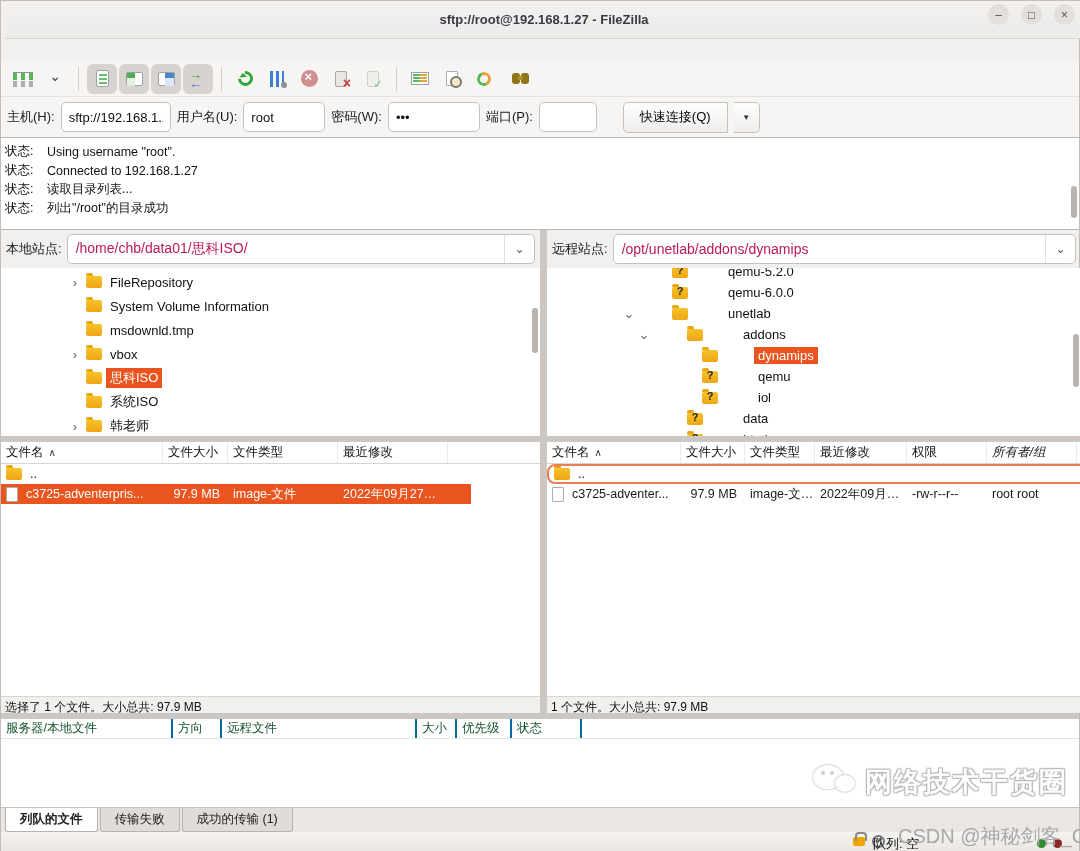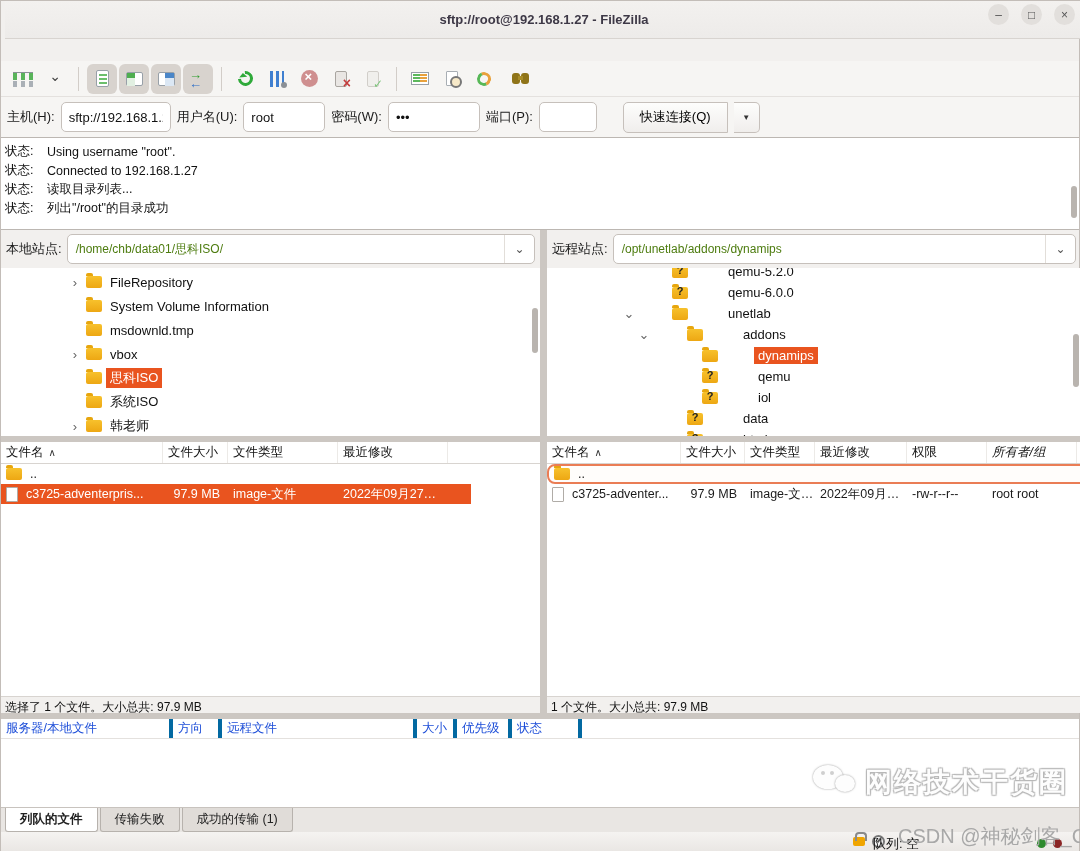--- a/index.html
+++ b/index.html
@@ -77,21 +77,21 @@
   
   .mainarea { position:absolute; left:0; top:229px; width:100%; height:483px; background:#f2f0ee; }
   .vsplit { position:absolute; left:539px; top:0; width:7px; height:483px; background:#ccc7c2; }
   .pane { position:absolute; top:0; height:483px; }
   .pane.local { left:0; width:539px; }
   .pane.remote { left:546px; width:534px; }
 
   .sitebar { position:absolute; left:0; top:0; width:100%; height:38px; display:flex; align-items:center; padding:0 5px; gap:5px; }
   .site-label { white-space:nowrap; font-size:13px; }
   .combo { flex:1; height:30px; background:#fff; border:1px solid #c6c0bb; border-radius:5px; display:flex; align-items:center; position:relative; }
-  .combo-text { padding-left:8px; font-size:12px; color:#4d7c0f; flex:1; white-space:nowrap; overflow:hidden; }
+  .combo-text { padding-left:8px; font-size:14px; color:#be185d; flex:1; white-space:nowrap; overflow:hidden; }
   .combo-arrow { width:30px; height:100%; border-left:1px solid #e2ded9; display:flex; align-items:center; justify-content:center; color:#555; font-size:12px; }
 
   .tree { position:absolute; left:0; top:38px; width:100%; height:168px; background:#fff; overflow:hidden; }
   .tree-inner { position:relative; }
   .tree-row { display:flex; align-items:center; white-space:nowrap; }
   .pane.local .tree-row { height:24px; }
   .pane.remote .tree-row { height:21px;gap:32px; }
   .expander { width:22px; text-align:center; color:#666; font-size:13px; flex:0 0 auto; }
   .tree-label { padding:1px 4px; font-size:13px; color:#111; }
   .tree-label.selected { background:#e9541f; color:#fff; }
@@ -117,21 +117,21 @@
   
   .fo { width:16px; height:12px; background:linear-gradient(#f7c12c,#eda713); border-radius:2px; position:relative; flex:0 0 auto; margin-right:4px; }
   .fo::before { content:""; position:absolute; left:0; top:-3px; width:7px; height:3px; background:#e7a60e; border-radius:2px 2px 0 0; }
   .fo.q::after { content:"?"; position:absolute; left:0; top:-2px; width:16px; text-align:center; font-size:11px; font-weight:bold; color:#222; }
   .fi { width:12px; height:15px; background:#fff; border:1px solid #b0aca7; border-radius:1px; flex:0 0 auto; margin-right:4px; }
 
   
   .qsplit { position:absolute; left:0; top:712px; width:100%; height:6px; background:#ccc7c2; }
   .queuewrap { position:absolute; left:0; top:718px; width:100%; height:88px; background:#fff; }
   .q-header { display:flex; height:20px; border-bottom:1px solid #e4e1de; align-items:center; }
-  .q-hcell { font-size:12.5px; color:#1d4ed8; padding-left:5px; border-right:4px solid #0369a1; height:100%; display:flex; align-items:center; white-space:nowrap; overflow:hidden; }
+  .q-hcell { font-size:12.5px; color:#14532d; padding-left:5px; border-right:2px solid #0369a1; height:100%; display:flex; align-items:center; white-space:nowrap; overflow:hidden; }
   .tabbar { position:absolute; left:0; top:806px; width:100%; height:25px; background:#e9e6e3; border-top:1px solid #c8c3be; display:flex; align-items:stretch; padding-left:4px; }
   .tab { padding:0 14px; display:flex; align-items:center; font-size:12.5px; border:1px solid #b7b2ad; border-top:none; background:#e0dcd8; color:#222; margin-right:2px; border-radius:0 0 3px 3px; }
   .tab.active { background:#ffffff; font-weight:bold; }
 
   
   .bottombar { position:absolute; left:0; top:831px; width:100%; height:20px; background:linear-gradient(#f5f3f1,#e9e6e3); }
   .sb-lock { position:absolute; left:852px; top:5px; width:12px; height:9px; background:#f0a500; border-radius:2px; }
   .sb-lock::before { content:""; position:absolute; left:2px; top:-5px; width:8px; height:7px; border:2px solid #8a8a8a; border-bottom:none; border-radius:4px 4px 0 0; }
   .sb-gauge { position:absolute; left:871px; top:3px; width:13px; height:13px; border:2px solid #777; border-radius:50%; background:#f5f5f5; }
   .sb-gauge::after { content:""; position:absolute; left:4px; top:1px; width:2px; height:5px; background:#555; transform:rotate(40deg); }

